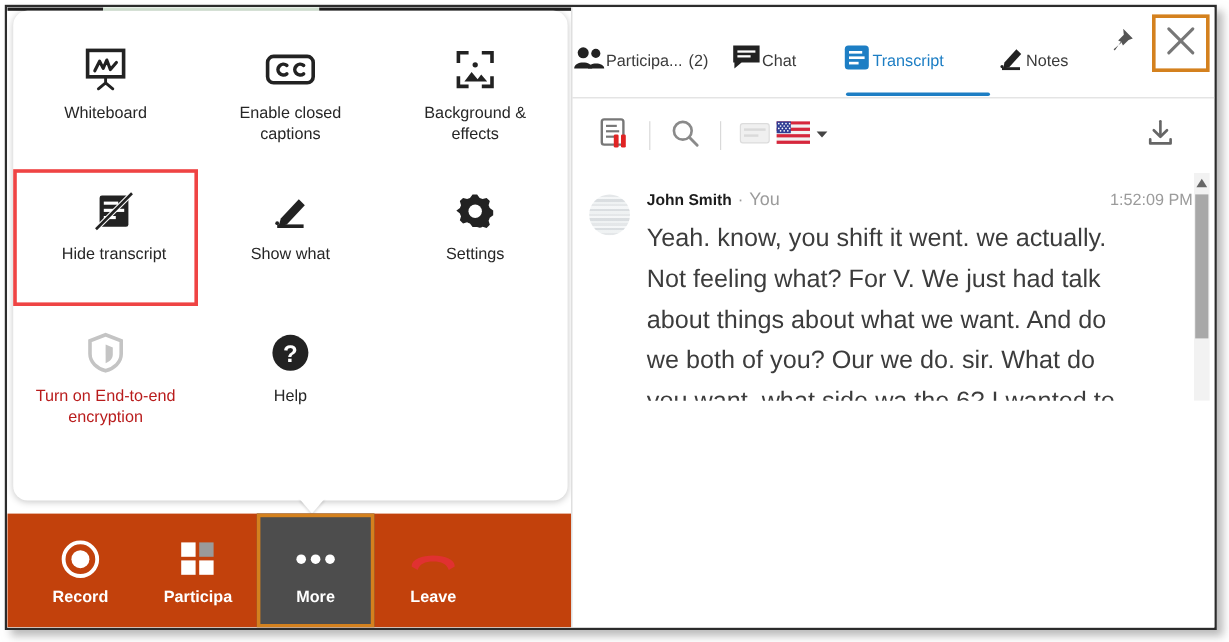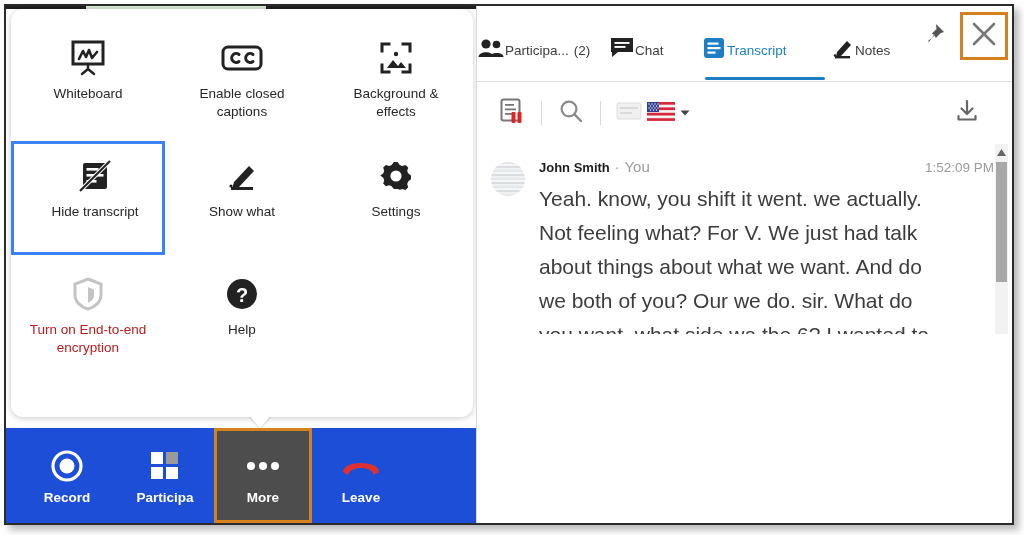--- a/index.html
+++ b/index.html
@@ -66,28 +66,28 @@
   }
   .menu-item .mi-icon{
     height:42px;display:flex;align-items:center;justify-content:center;margin-bottom:6px;
   }
   .menu-item .mi-label{
     font-size:13.5px;color:#262626;text-align:center;line-height:1.32;
     max-width:118px;
   }
   .menu-item.disabled .mi-label{color:#b91c1c;}
   .menu-item.highlight{
-    border:3px solid #3b82f6;box-sizing:border-box;
+    border:3px solid #ef4444;box-sizing:border-box;
     padding:11px 1px 5px 15px;
   }
 
   
   .ctrl-bar{
     position:absolute;left:0;bottom:0;width:470px;height:95px;
-    background:#1d4ed8;
+    background:#c2410c;
   }
   .ctrl-row{
     position:absolute;left:0;top:0;width:470px;height:95px;
     display:flex;align-items:center;
   }
   .ctrl-btn{
     width:98px;height:95px;display:flex;flex-direction:column;
     align-items:center;justify-content:center;cursor:pointer;
     box-sizing:border-box;
   }

